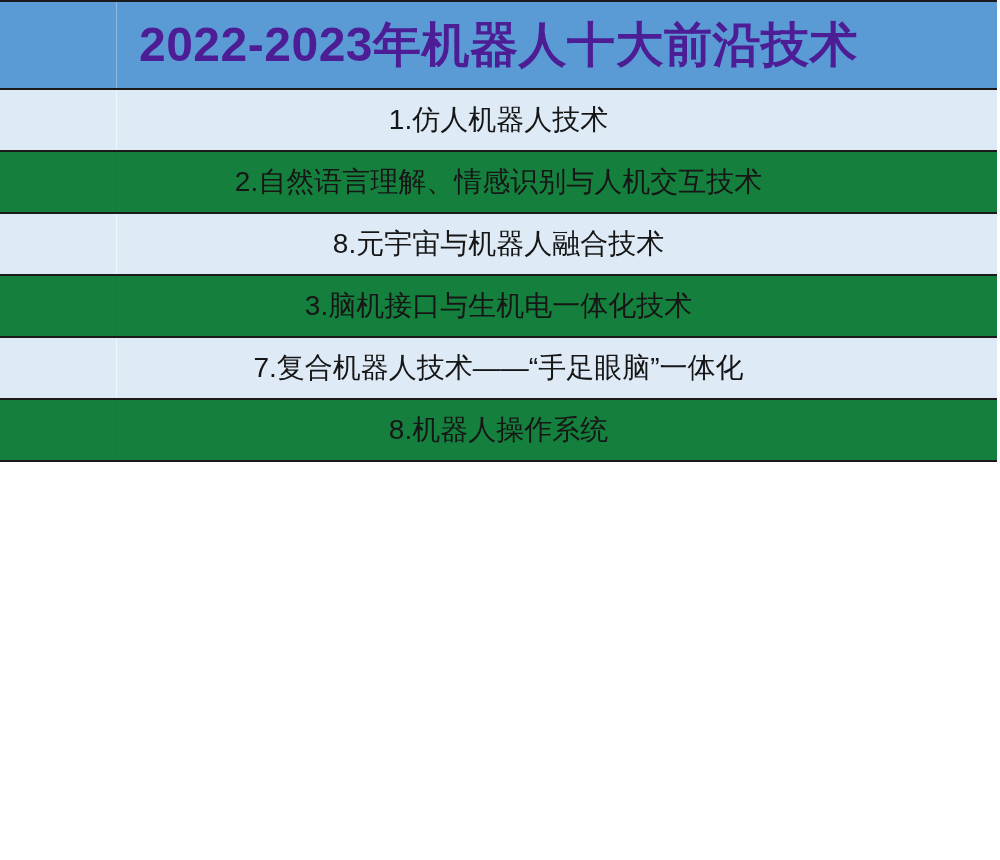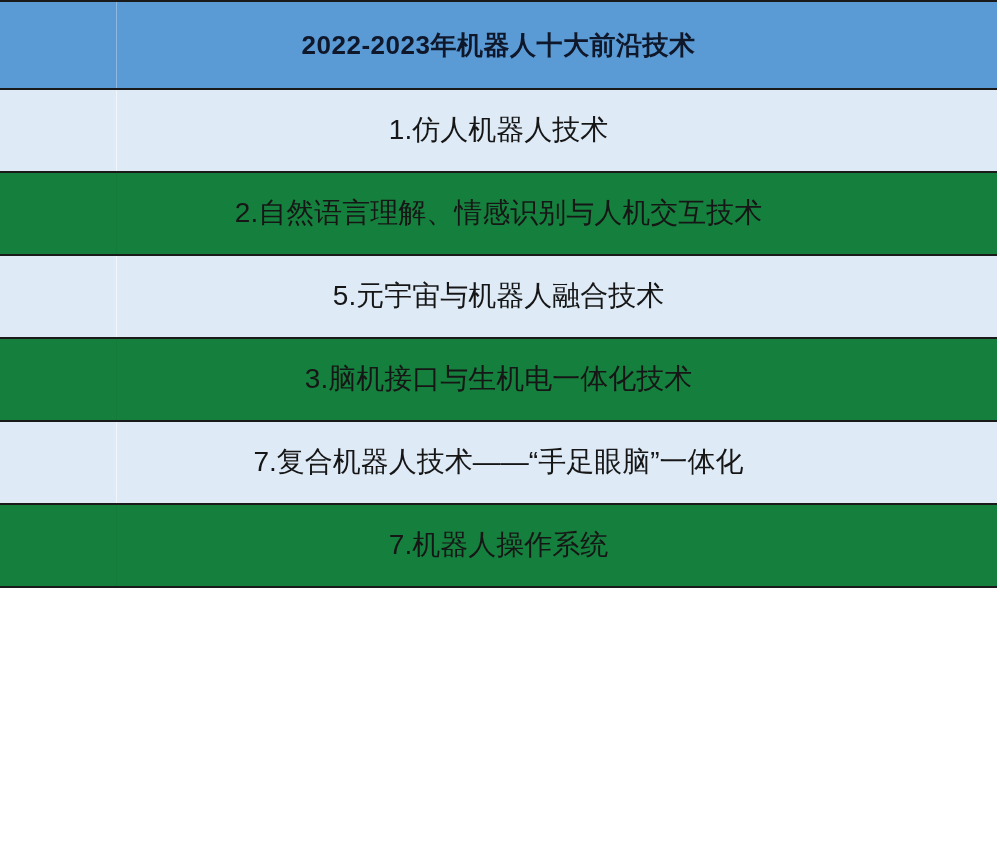--- a/index.html
+++ b/index.html
@@ -21,21 +21,21 @@
     box-sizing: border-box;
   }
 
   .tbl {
     width: 997px;
     border-collapse: collapse;
     table-layout: fixed;
   }
 
   .row {
-    height: 83px;
+    height: 62px;
   }
 
   .cell {
     position: relative;
     text-align: center;
     vertical-align: middle;
     border-top: 2.2px solid #1a1a1a;
     border-bottom: 2.2px solid #1a1a1a;
     padding: 0 4px;
     line-height: 1.1;
@@ -51,22 +51,22 @@
     width: 1px;
     background: rgba(255,255,255,0.55);
     pointer-events: none;
   }
 
   .header-row {
     height: 88px;
   }
   .header-cell {
     background: #5B9BD5;
-    color: #0f172a;
-    font-size: 26px;
+    color: #4c1d95;
+    font-size: 48px;
     letter-spacing: 0.5px;
     border-top: 2.2px solid #1a1a1a;
     border-bottom: 2.2px solid #1a1a1a;
     text-decoration: underline;
   }
   .header-cell::before {
     background: rgba(255,255,255,0.30);
   }
 
   .row-shaded .cell { background: #DEEAF6; }
@@ -102,33 +102,33 @@
           <span class="item-text">1.仿人机器人技术</span>
         </td>
       </tr>
       <tr class="row row-plain">
         <td class="cell">
           <span class="item-text">2.自然语言理解、情感识别与人机交互技术</span>
         </td>
       </tr>
       <tr class="row row-shaded">
         <td class="cell">
-          <span class="item-text">5.元宇宙与机器人融合技术</span>
+          <span class="item-text">8.元宇宙与机器人融合技术</span>
         </td>
       </tr>
       <tr class="row row-plain">
         <td class="cell">
           <span class="item-text">3.脑机接口与生机电一体化技术</span>
         </td>
       </tr>
       <tr class="row row-shaded">
         <td class="cell">
           <span class="item-text">7.复合机器人技术——“手足眼脑”一体化</span>
         </td>
       </tr>
       <tr class="row row-plain">
         <td class="cell">
-          <span class="item-text">7.机器人操作系统</span>
+          <span class="item-text">8.机器人操作系统</span>
         </td>
       </tr>
     </tbody>
   </table>
 </div>
 
 </body></html>

